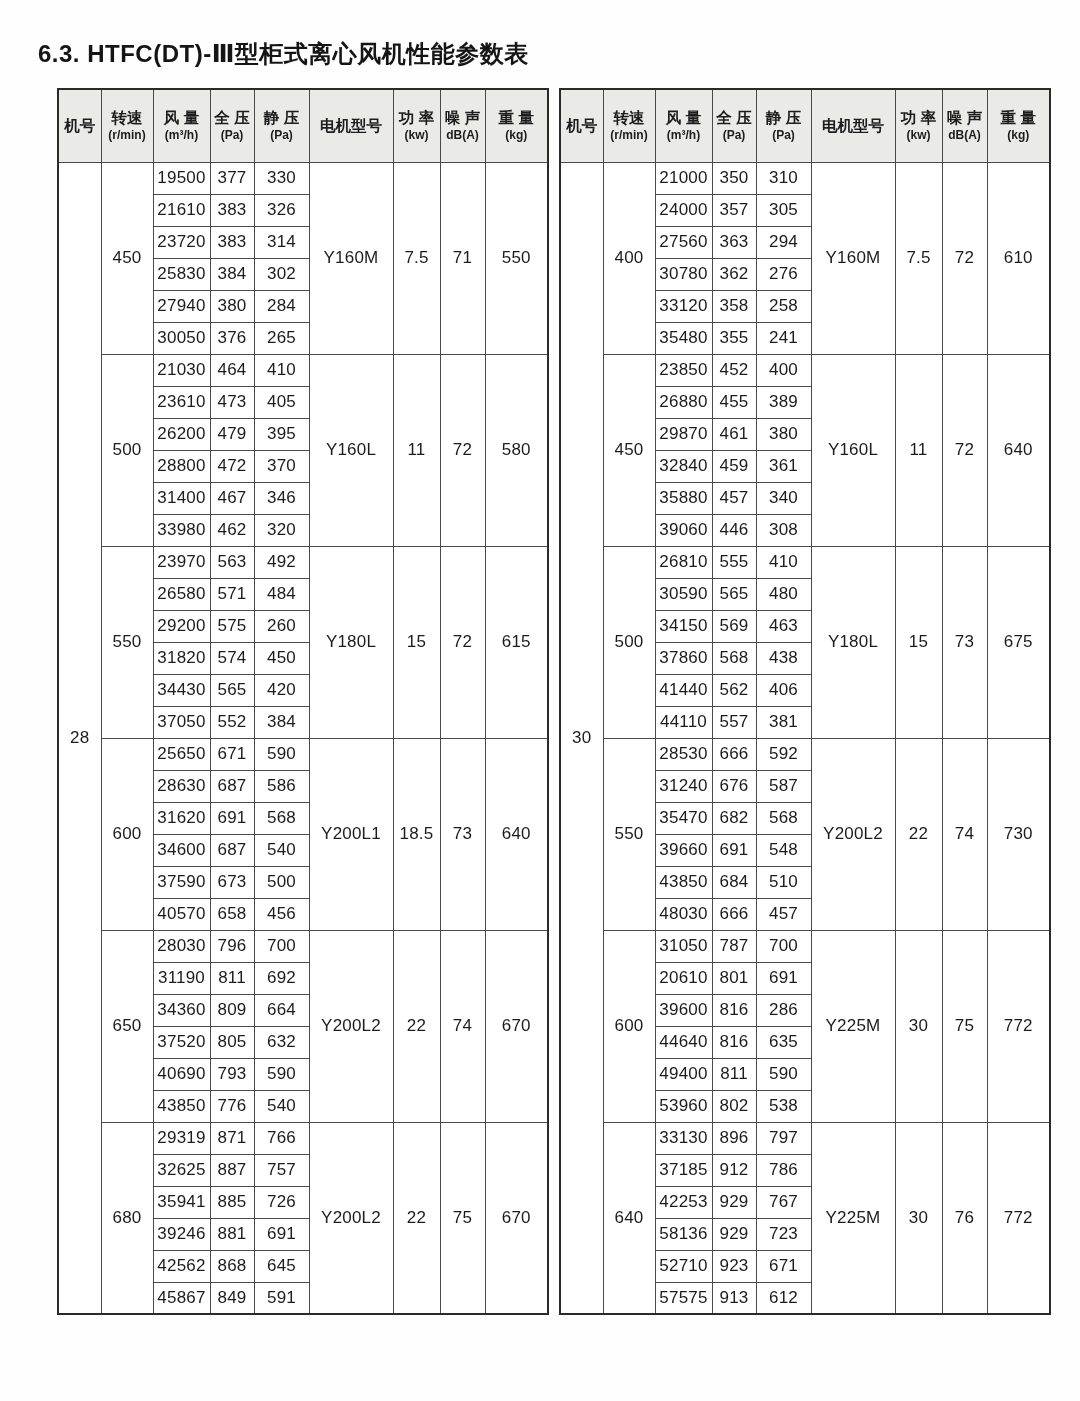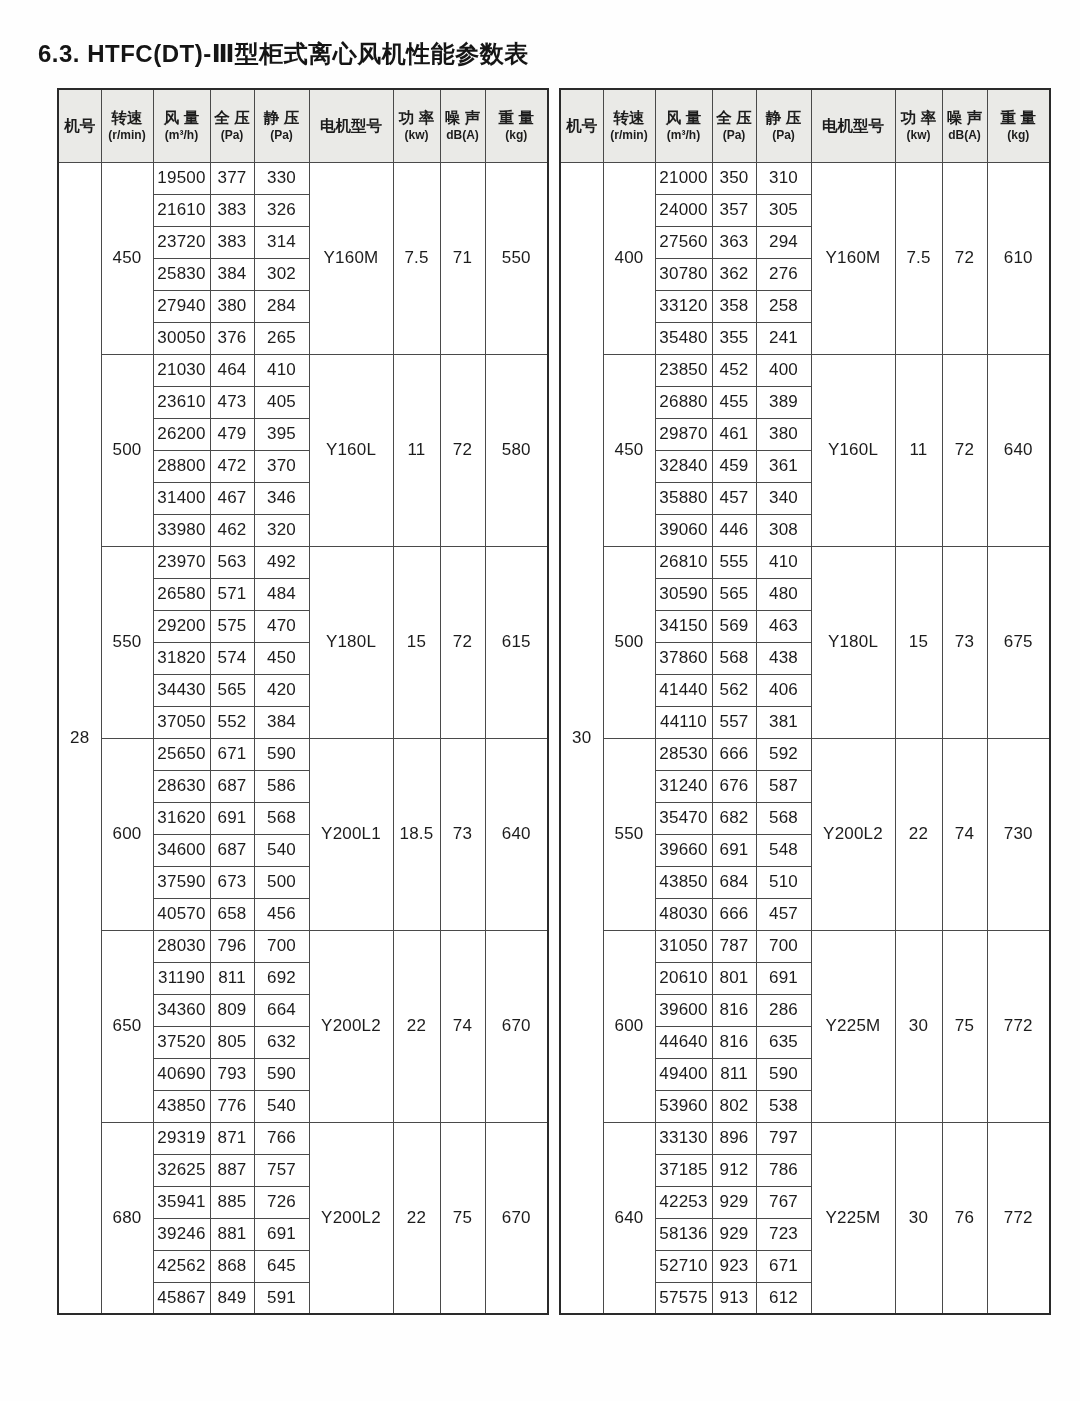--- a/index.html
+++ b/index.html
@@ -212,21 +212,21 @@
             <td class="weight-cell" rowspan="6">615</td>
           </tr>
           <tr>
             <td>26580</td>
             <td>571</td>
             <td>484</td>
           </tr>
           <tr>
             <td>29200</td>
             <td>575</td>
-            <td>470</td>
+            <td>260</td>
           </tr>
           <tr>
             <td>31820</td>
             <td>574</td>
             <td>450</td>
           </tr>
           <tr>
             <td>34430</td>
             <td>565</td>
             <td>420</td>

